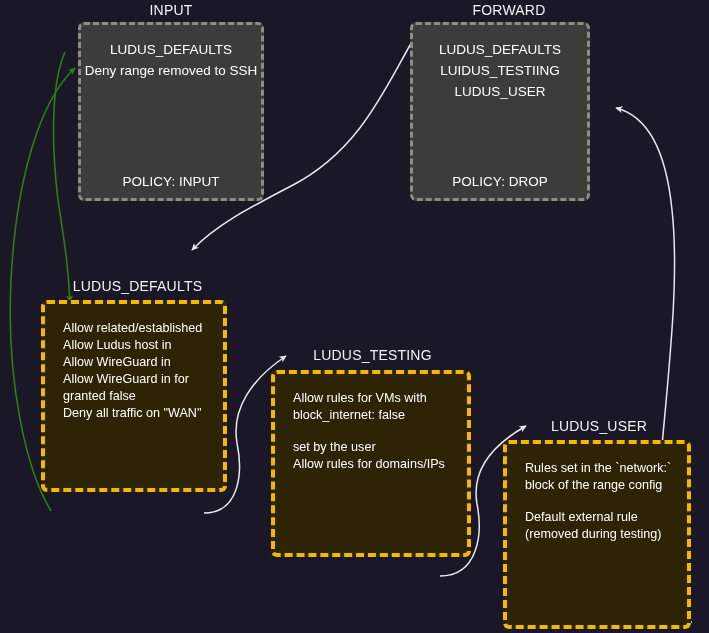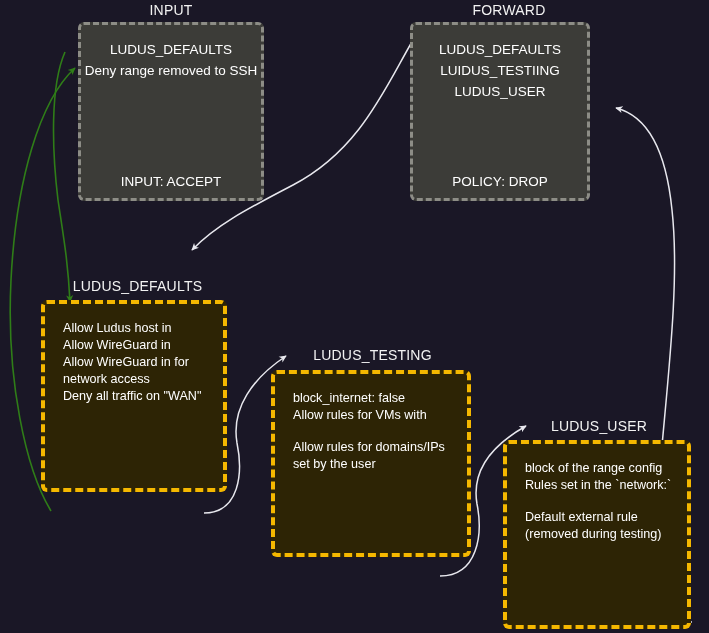--- a/index.html
+++ b/index.html
@@ -95,66 +95,67 @@
 
     <path d="M 65 52 C 50 86, 52 150, 58 200 C 64 240, 68 262, 70 302" fill="none" stroke="#2f7d18" stroke-width="1.6" marker-end="url(#gtip)"></path>
   </svg>
 
   <div class="chain-title" style="left:78px; top:2px; width:186px;">INPUT</div>
   <div class="chain-box builtin" style="left:78px; top:22px; width:186px; height:179px;">
     <div class="rules">
       <div class="rule-line">LUDUS_DEFAULTS</div>
       <div class="rule-line">Deny range removed to SSH</div>
     </div>
-    <div class="policy">INPUT: ACCEPT</div>
+    <div class="policy">POLICY: INPUT</div>
   </div>
 
   <div class="chain-title" style="left:419px; top:2px; width:180px;">FORWARD</div>
   <div class="chain-box builtin" style="left:410px; top:22px; width:180px; height:179px;">
     <div class="rules">
       <div class="rule-line">LUDUS_DEFAULTS</div>
       <div class="rule-line">LUIDUS_TESTIING</div>
       <div class="rule-line">LUDUS_USER</div>
     </div>
     <div class="policy">POLICY: DROP</div>
   </div>
 
   <div class="chain-title" style="left:41px; top:278px; width:193px;">LUDUS_DEFAULTS</div>
   <div class="chain-box custom" style="left:41px; top:300px; width:186px; height:192px;">
     <div class="rules defaults-rules">
       <div class="rule-block">
+        <div class="rule-line">Allow related/established</div>
         <div class="rule-line">Allow Ludus host in</div>
         <div class="rule-line">Allow WireGuard in</div>
         <div class="rule-line">Allow WireGuard in for</div>
-        <div class="rule-line">network access</div>
+        <div class="rule-line">granted false</div>
         <div class="rule-line">Deny all traffic on "WAN"</div>
       </div>
     </div>
   </div>
 
   <div class="chain-title" style="left:276px; top:347px; width:193px;">LUDUS_TESTING</div>
   <div class="chain-box custom" style="left:271px; top:370px; width:200px; height:187px;">
     <div class="rules">
       <div class="rule-block">
+        <div class="rule-line">Allow rules for VMs with</div>
         <div class="rule-line">block_internet: false</div>
-        <div class="rule-line">Allow rules for VMs with</div>
       </div>
       <div class="rule-block">
+        <div class="rule-line">set by the user</div>
         <div class="rule-line">Allow rules for domains/IPs</div>
-        <div class="rule-line">set by the user</div>
       </div>
     </div>
   </div>
 
   <div class="chain-title" style="left:516px; top:418px; width:166px;">LUDUS_USER</div>
   <div class="chain-box custom" style="left:503px; top:440px; width:188px; height:189px;">
     <div class="rules">
       <div class="rule-block">
+        <div class="rule-line">Rules set in the `network:`</div>
         <div class="rule-line">block of the range config</div>
-        <div class="rule-line">Rules set in the `network:`</div>
       </div>
       <div class="rule-block">
         <div class="rule-line">Default external rule</div>
         <div class="rule-line">(removed during testing)</div>
       </div>
     </div>
   </div>
 
 </div>
 

